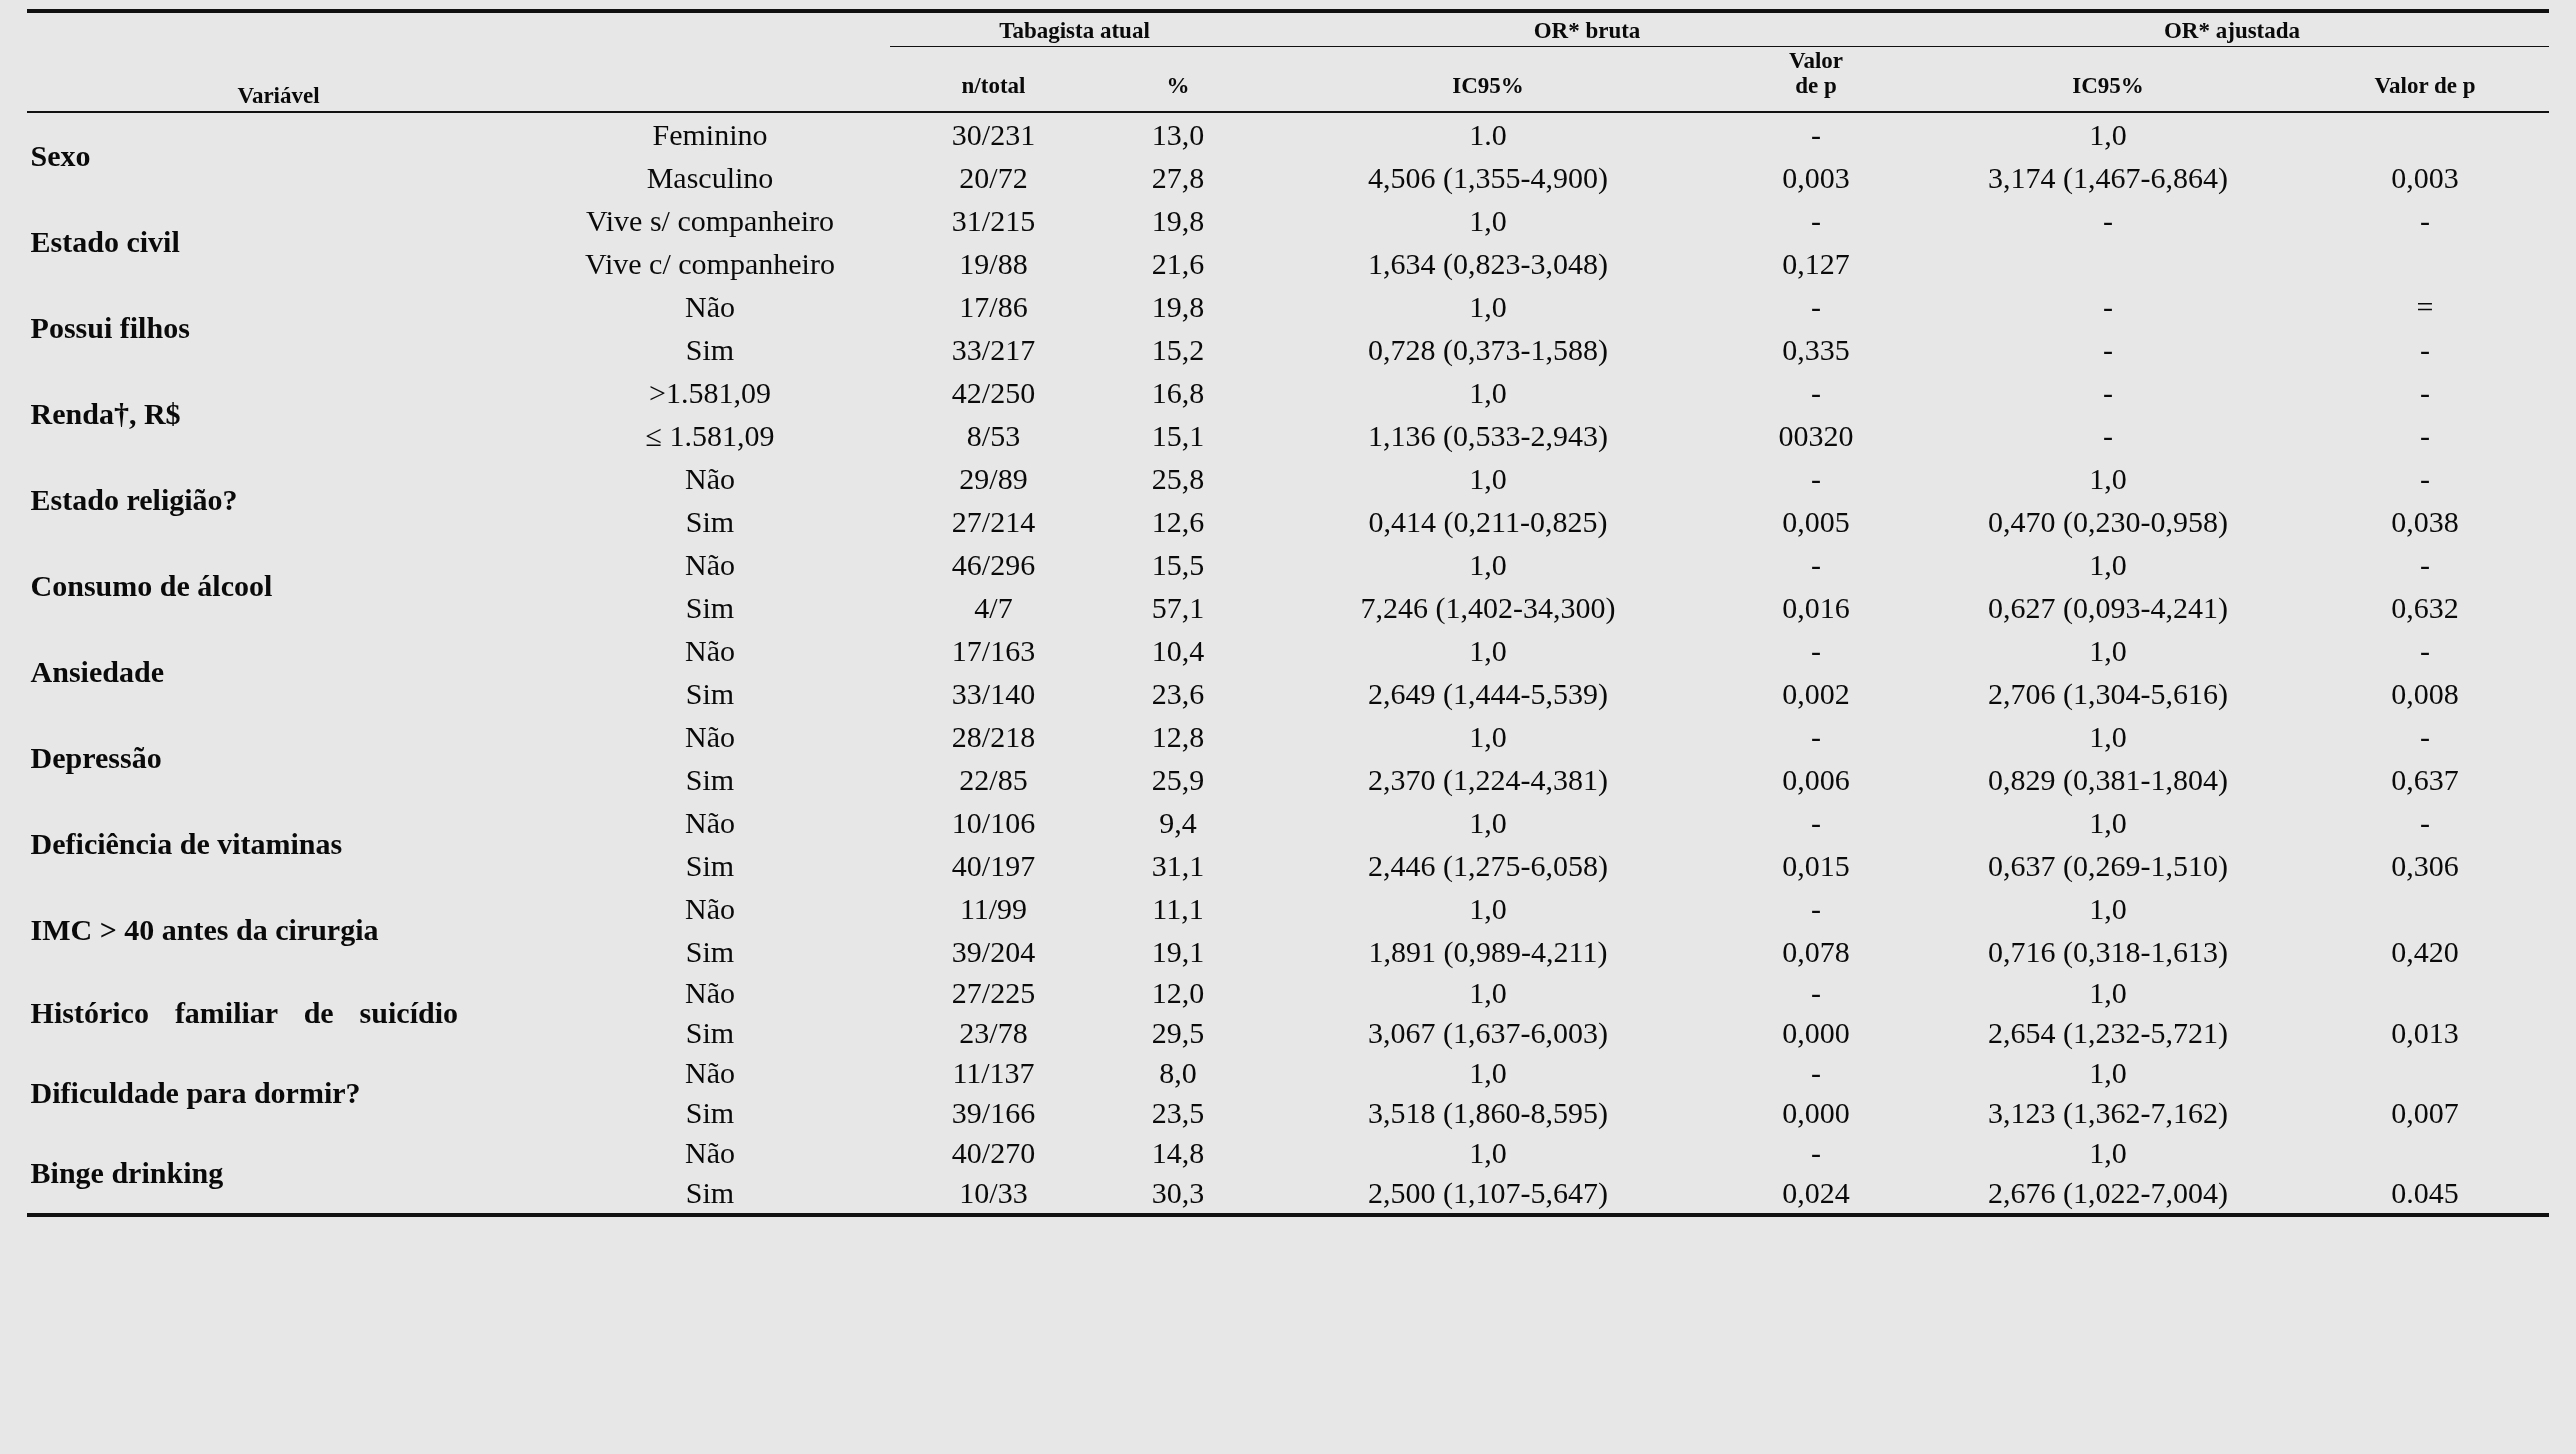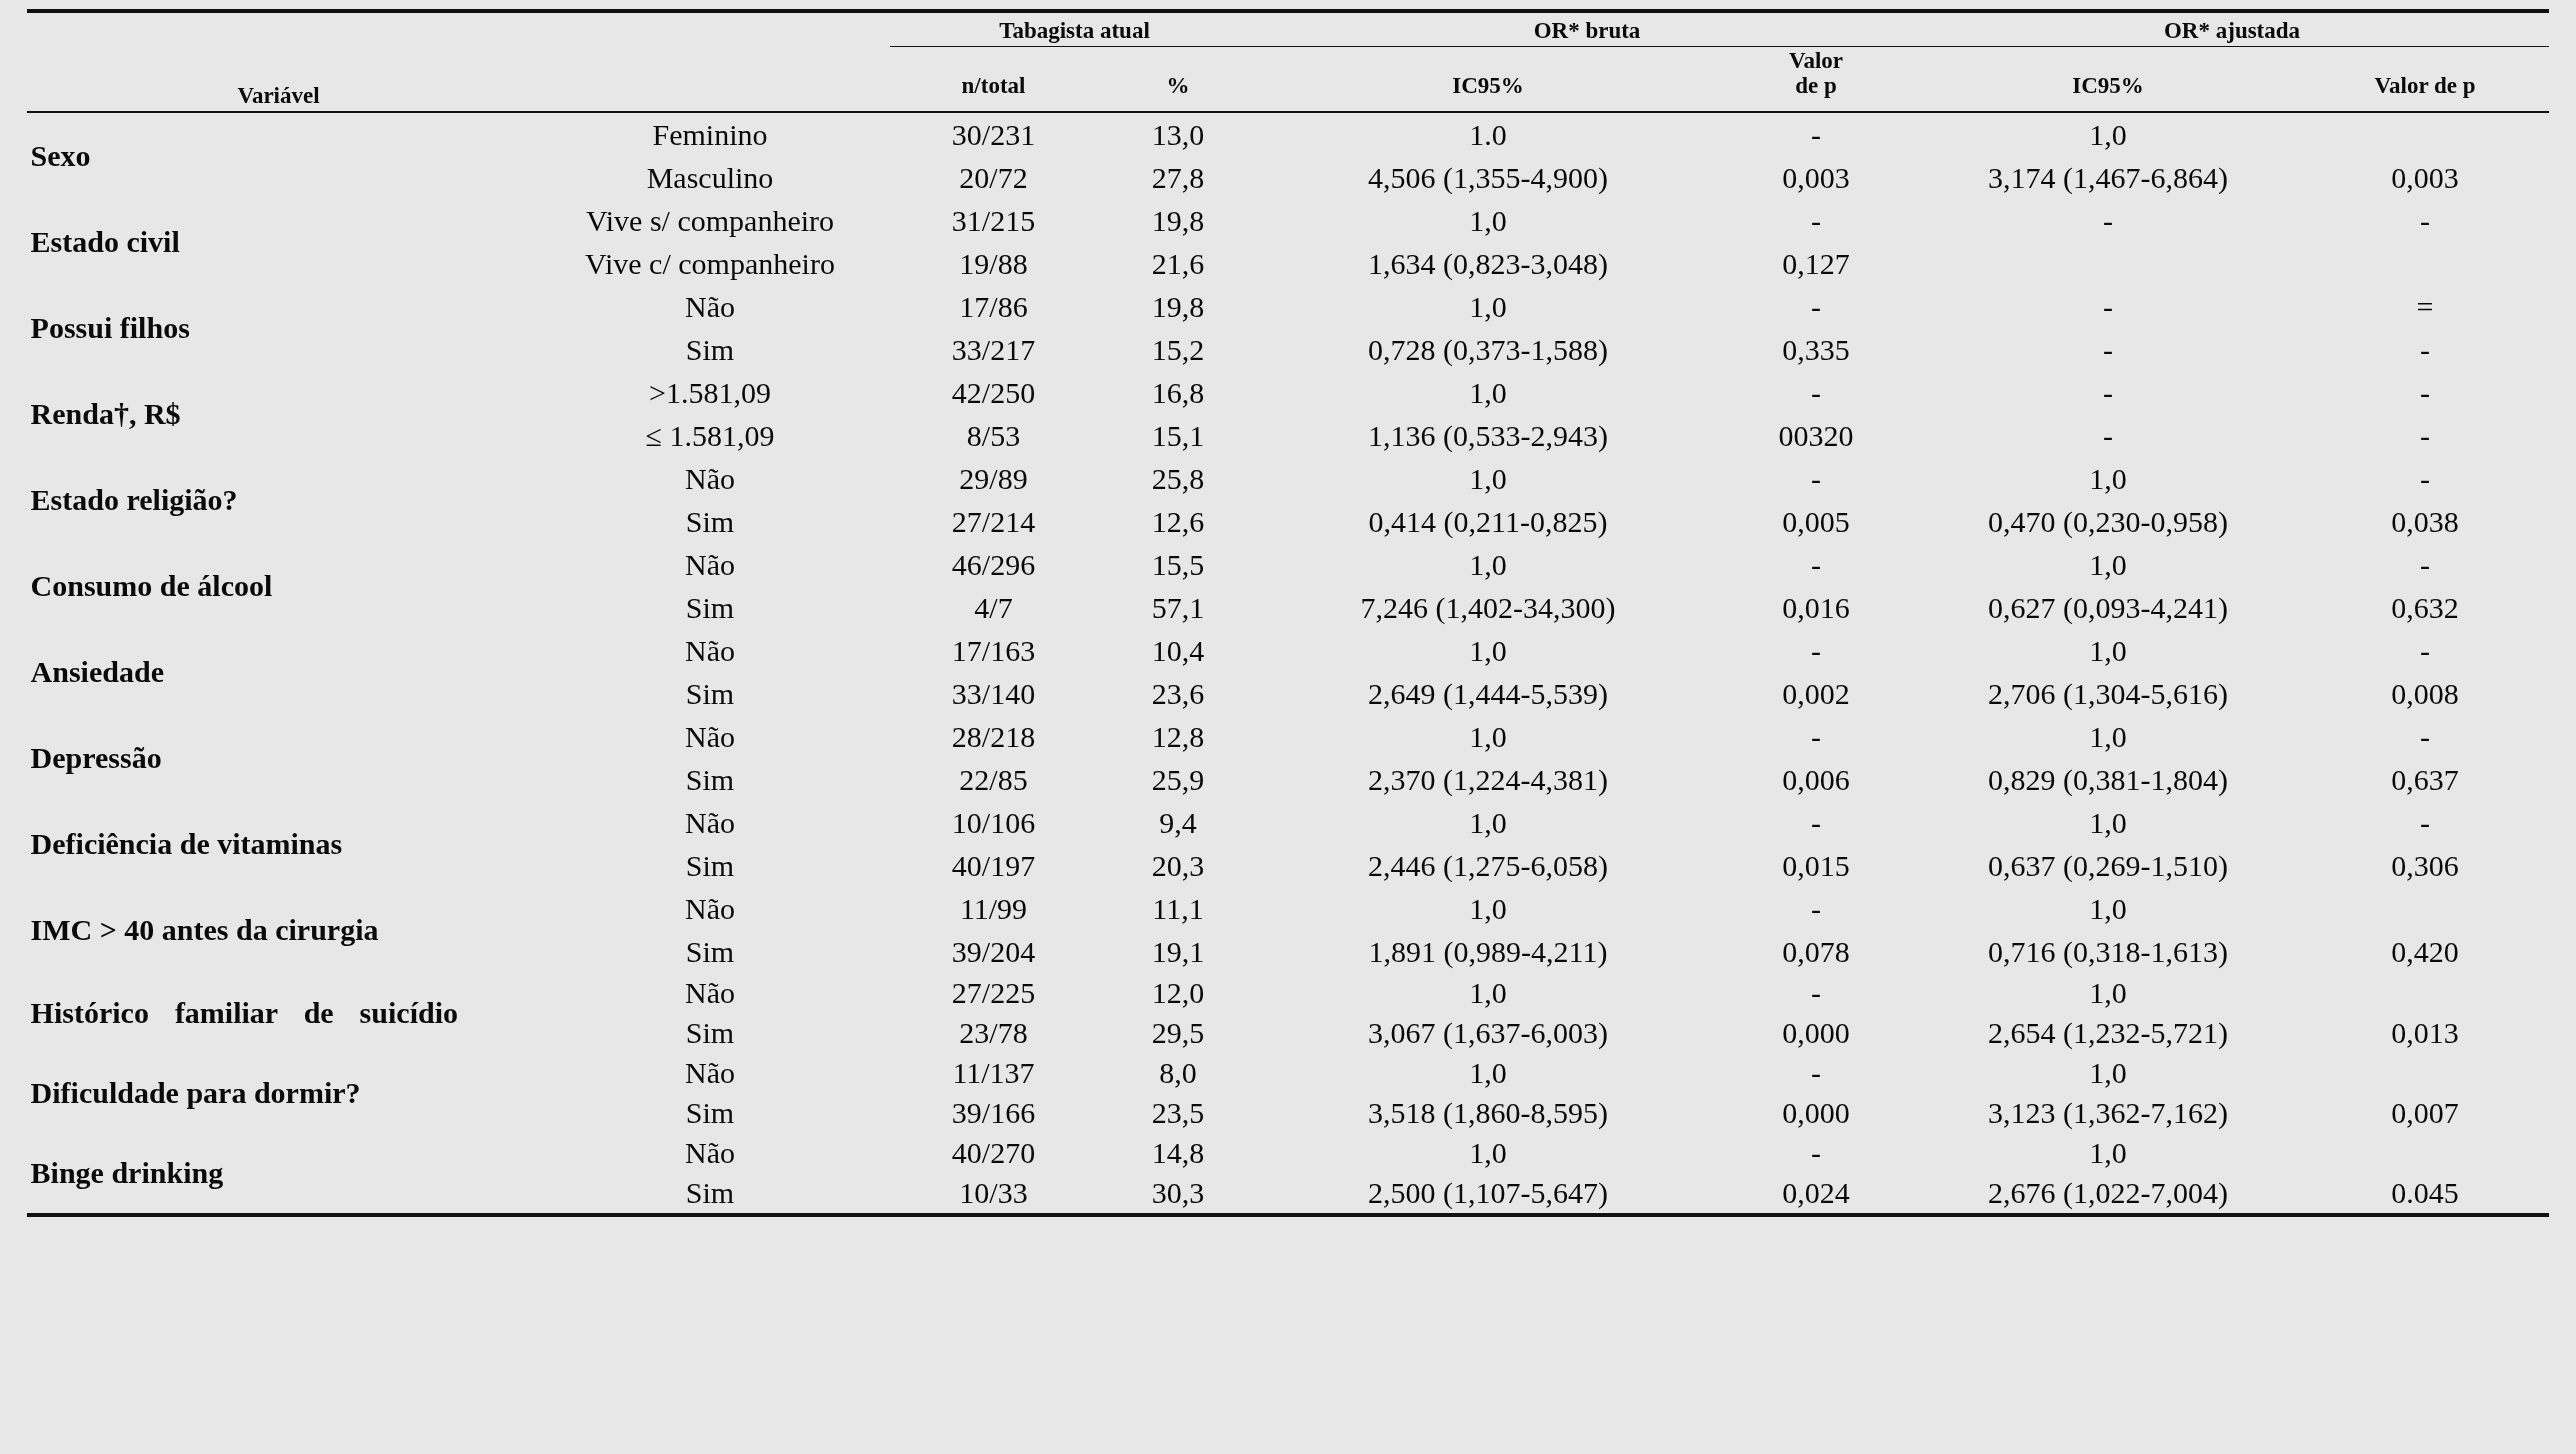--- a/index.html
+++ b/index.html
@@ -289,21 +289,21 @@
           <td>10/106</td>
           <td>9,4</td>
           <td>1,0</td>
           <td>-</td>
           <td>1,0</td>
           <td>-</td>
         </tr>
         <tr>
           <td class="cat-cell">Sim</td>
           <td>40/197</td>
-          <td>20,3</td>
+          <td>31,1</td>
           <td>2,446 (1,275-6,058)</td>
           <td>0,015</td>
           <td>0,637 (0,269-1,510)</td>
           <td>0,306</td>
         </tr>
         <tr>
           <td class="var-cell" rowspan="2">IMC &gt; 40 antes da cirurgia</td>
           <td class="cat-cell">Não</td>
           <td>11/99</td>
           <td>11,1</td>

